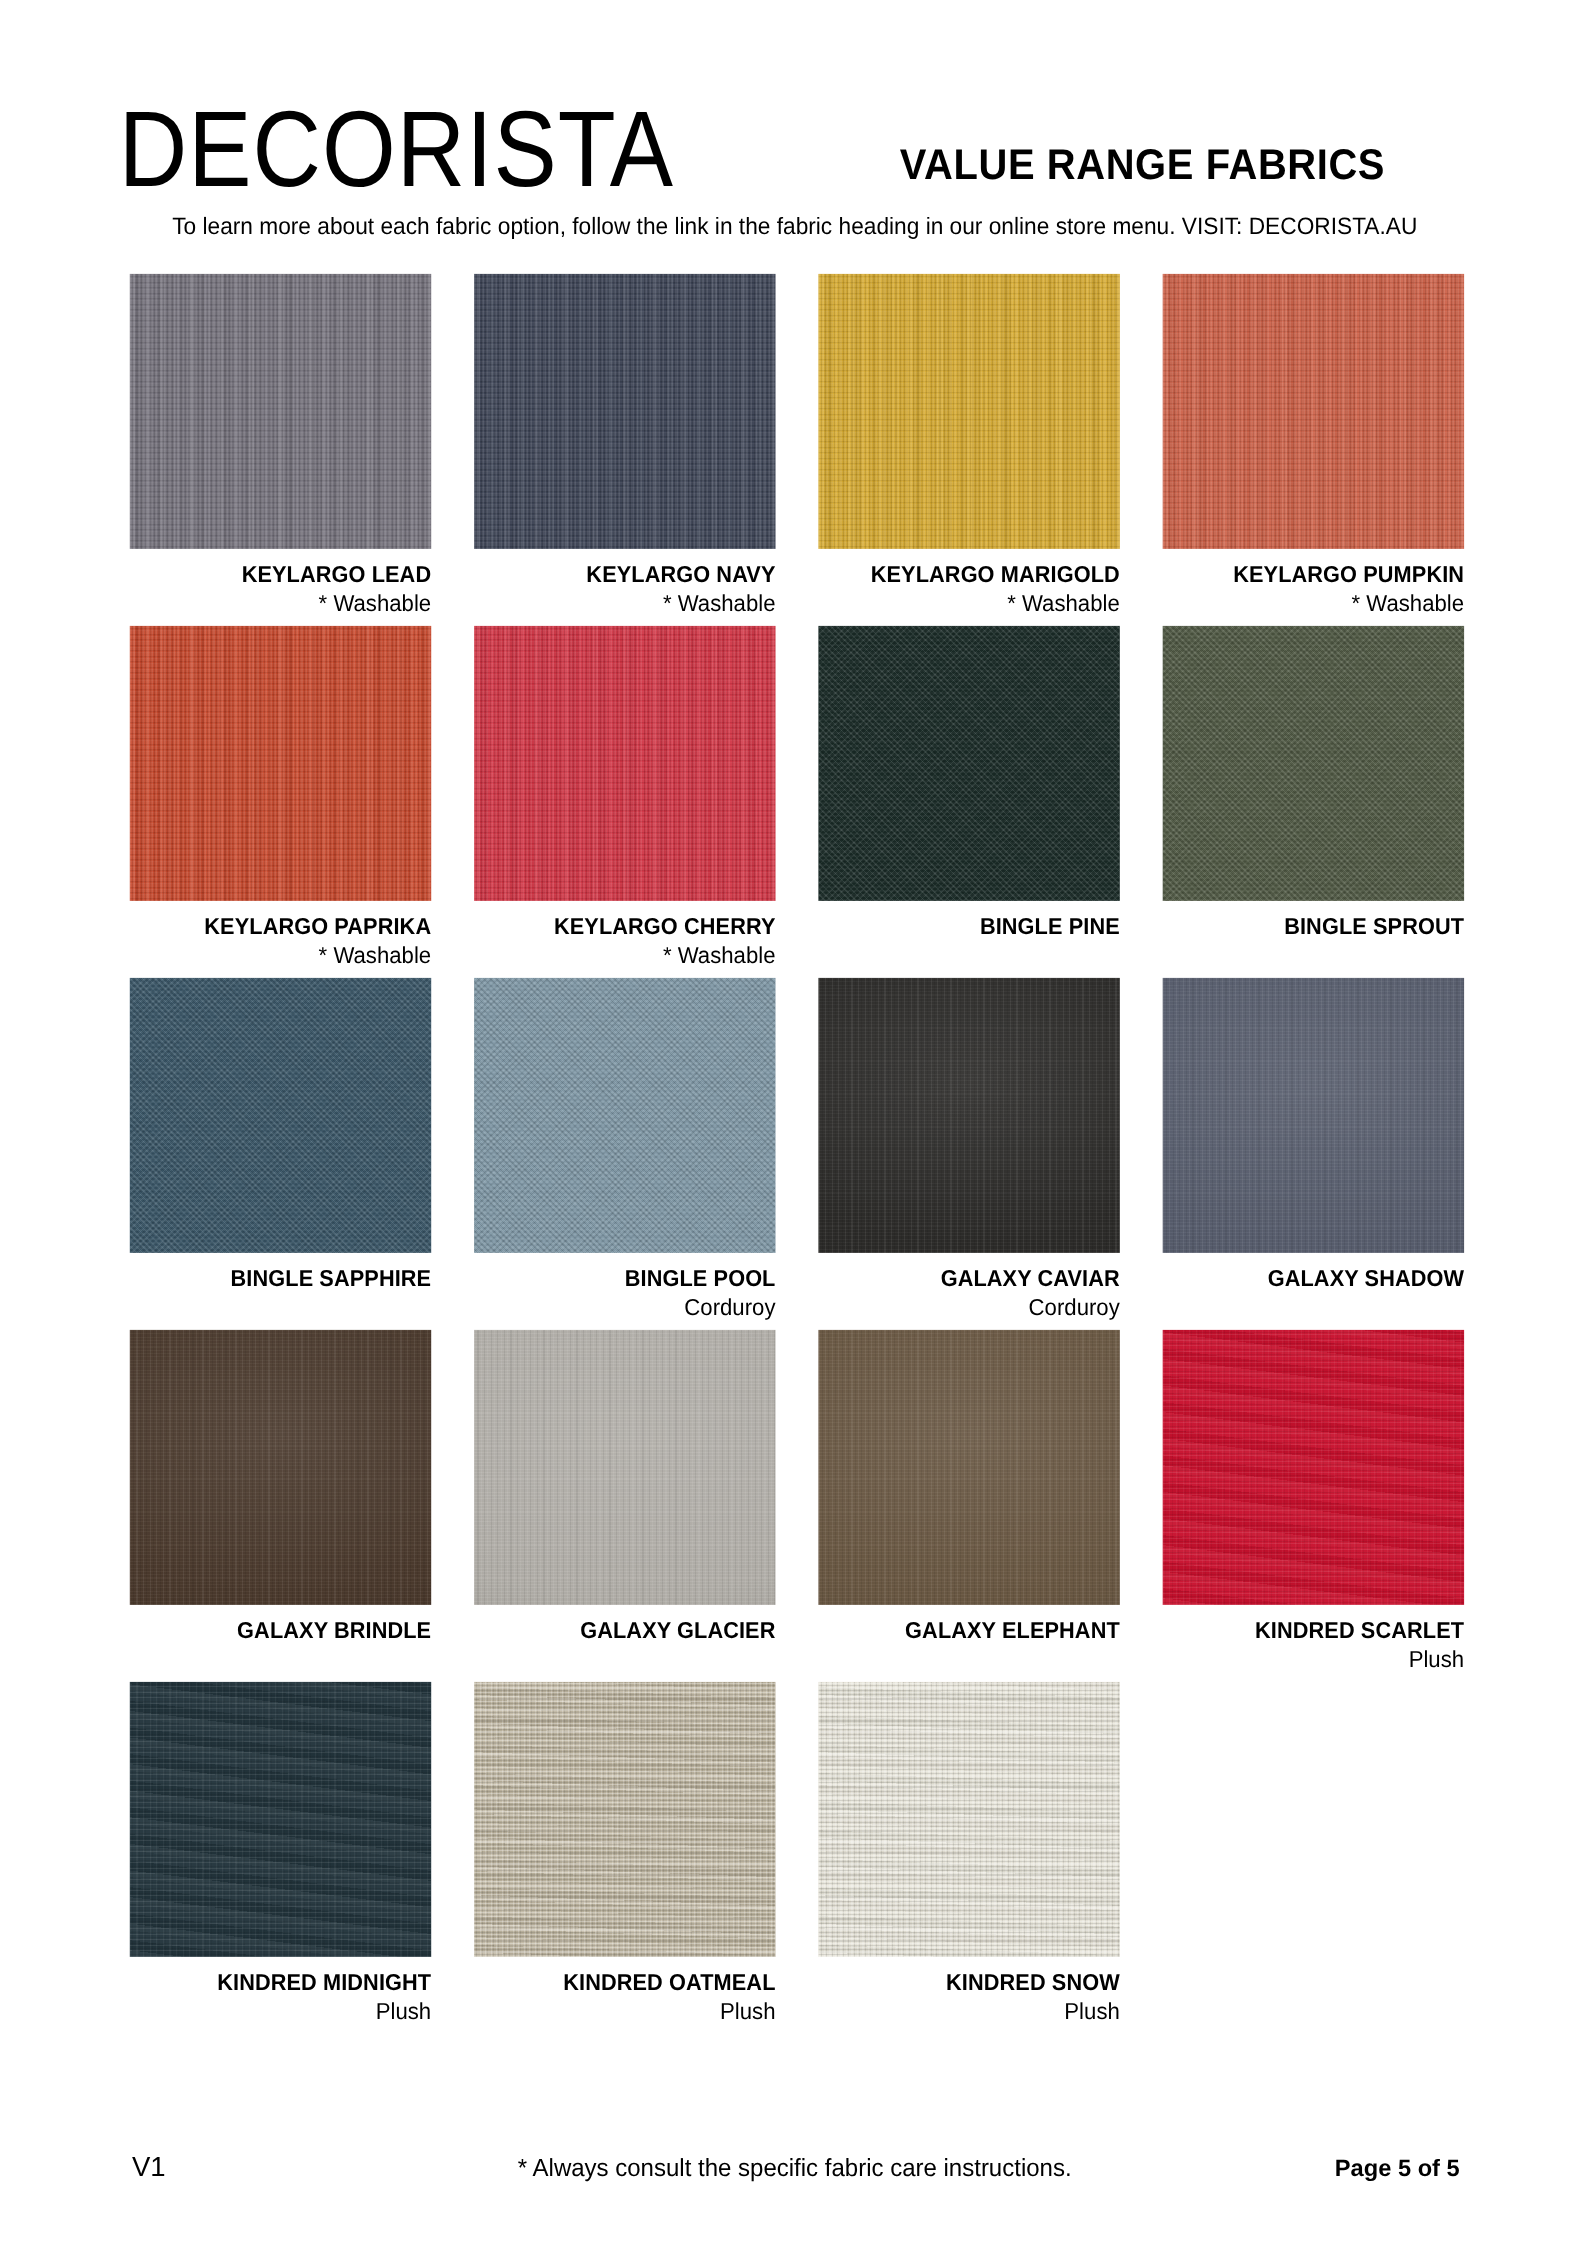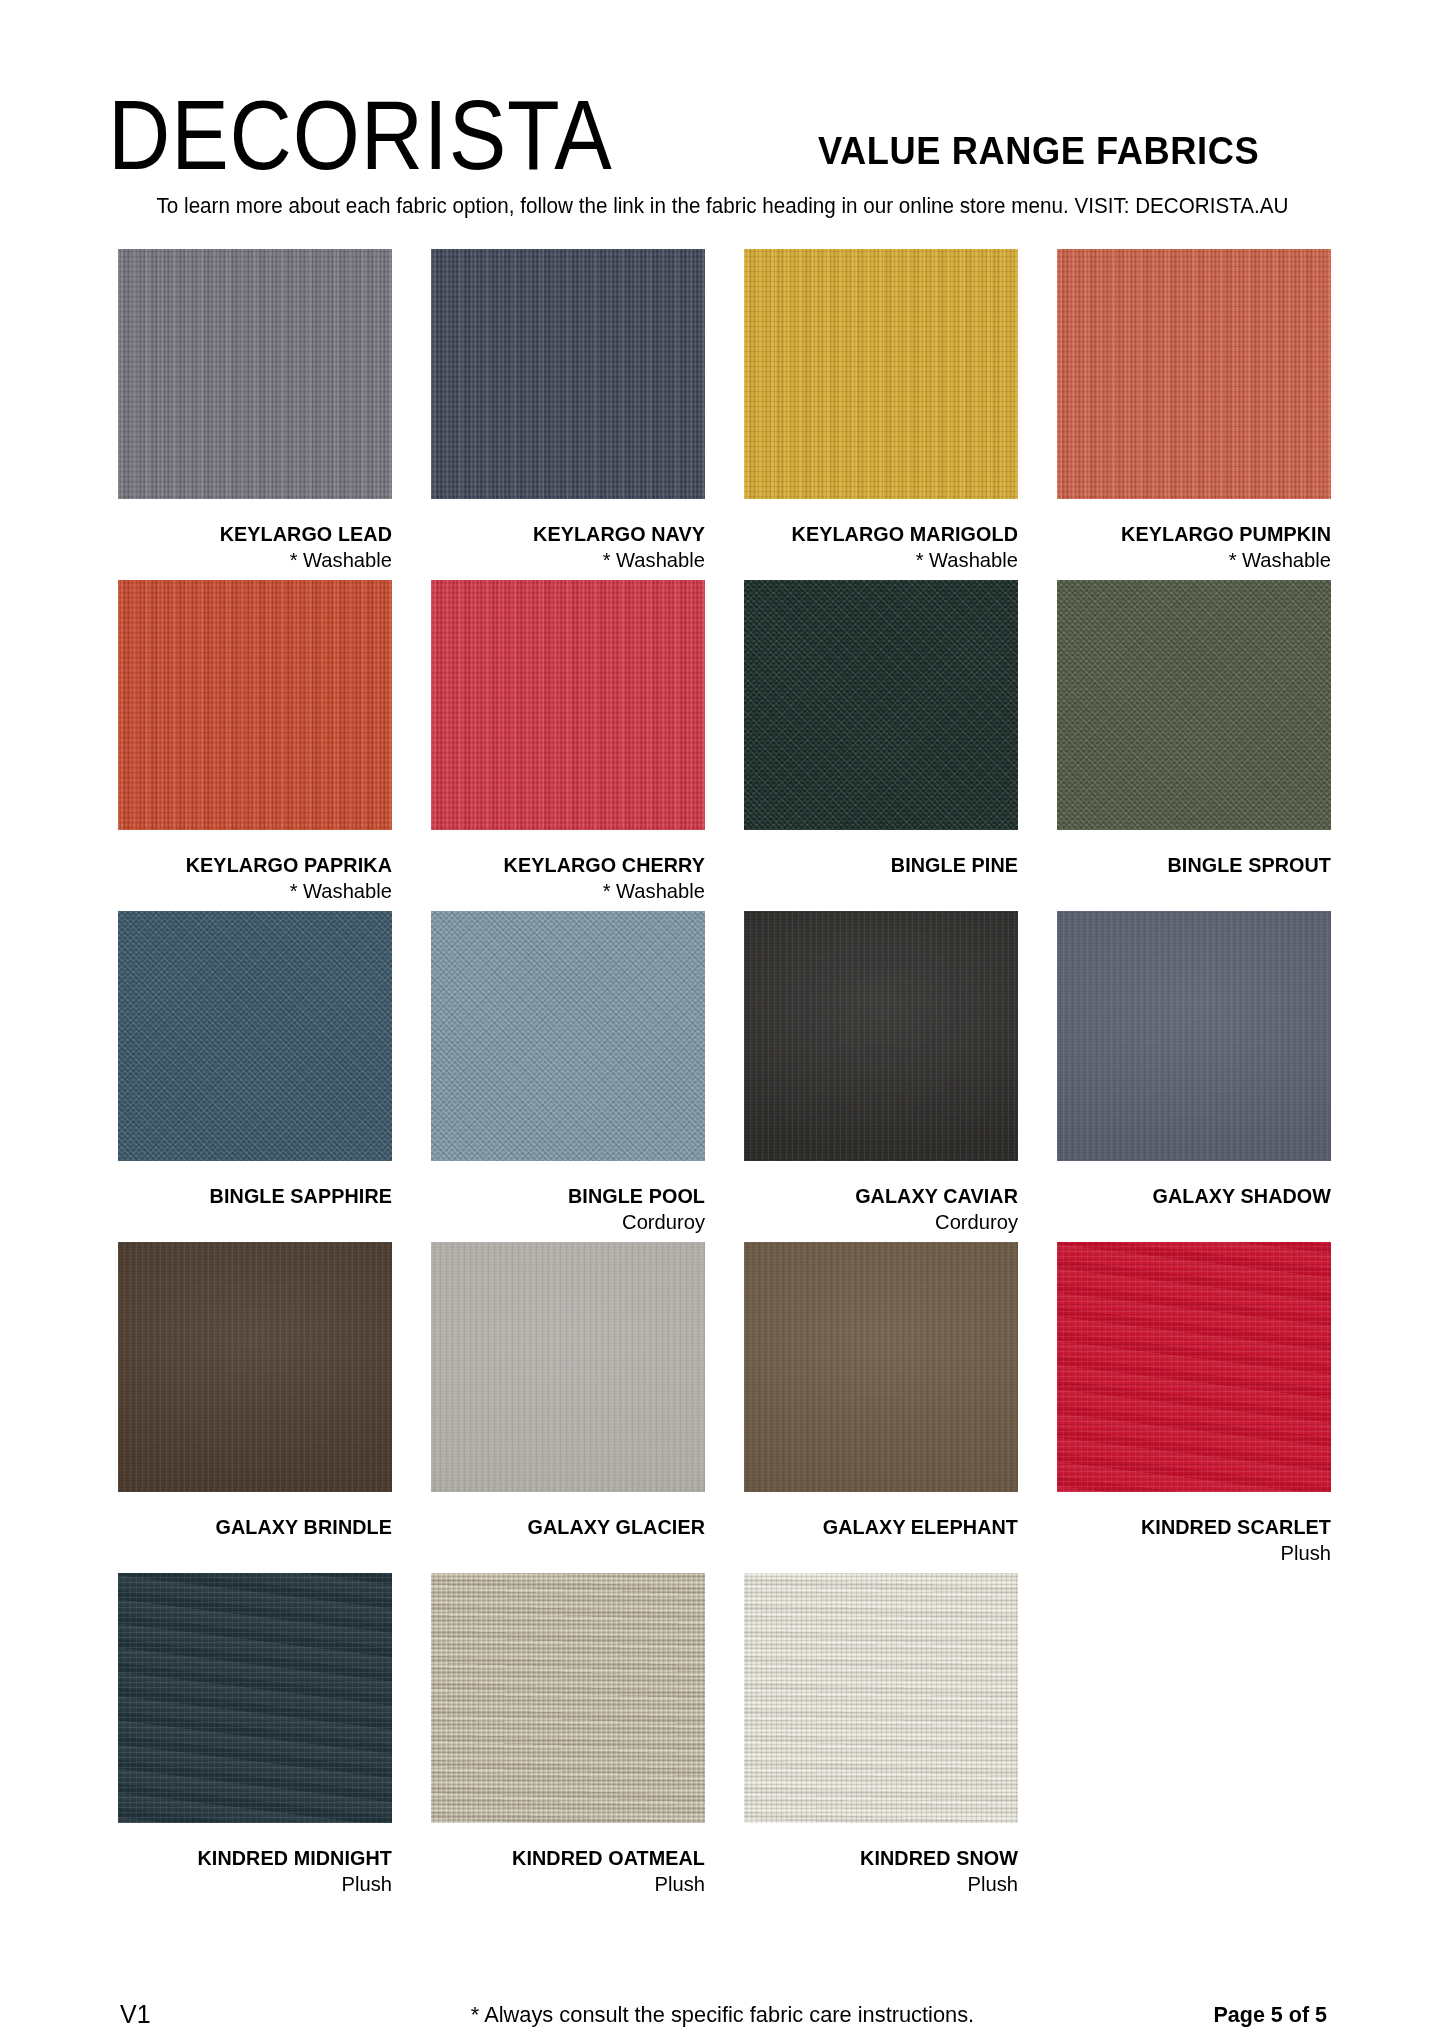--- a/index.html
+++ b/index.html
@@ -47,21 +47,21 @@
     row-gap:6px;
   }
   .cell { width:274px; }
   .swatch {
     width:274px; height:250px;
     position:relative; overflow:hidden;
   }
   .swatch .tex {
     position:absolute; inset:0;
   }
-  .caption { padding-top:22px; text-align:right; }
+  .caption { padding-top:11px; text-align:right; }
   .name {
     font-size:21px; line-height:25px; font-weight:bold;
     letter-spacing:0.1px; color:#000;
     transform:scaleX(0.94); transform-origin:right top;
   }
   .sub {
     font-size:21px; line-height:28px; font-weight:400;
     color:#000;
     transform:scaleX(0.96); transform-origin:right top;
     min-height:0;
@@ -152,21 +152,21 @@
         rgba(0,0,0,0.085) 2px, rgba(0,0,0,0.085) 3px,
         rgba(0,0,0,0.00) 3px, rgba(0,0,0,0.00) 5px),
       repeating-linear-gradient(2deg,
         rgba(255,255,255,0.16) 0px, rgba(255,255,255,0.16) 4px,
         rgba(0,0,0,0.05) 4px, rgba(0,0,0,0.05) 11px,
         rgba(255,255,255,0.09) 11px, rgba(255,255,255,0.09) 18px,
         rgba(0,0,0,0.035) 18px, rgba(0,0,0,0.035) 26px);
   }
 
   
-  .footer { position:absolute; left:0; top:1955px; width:1445px; height:40px;margin-top:44px; }
+  .footer { position:absolute; left:0; top:1955px; width:1445px; height:40px; }
   .footer-left {
     position:absolute; left:120px; top:0;
     font-size:25px; line-height:30px; color:#000;
   }
   .footer-center {
     position:absolute; left:0; top:2px; width:1445px;
     text-align:center; font-size:22.5px; line-height:28px; color:#000;
     transform:scaleX(0.97); transform-origin:center top;
   }
   .footer-right {

